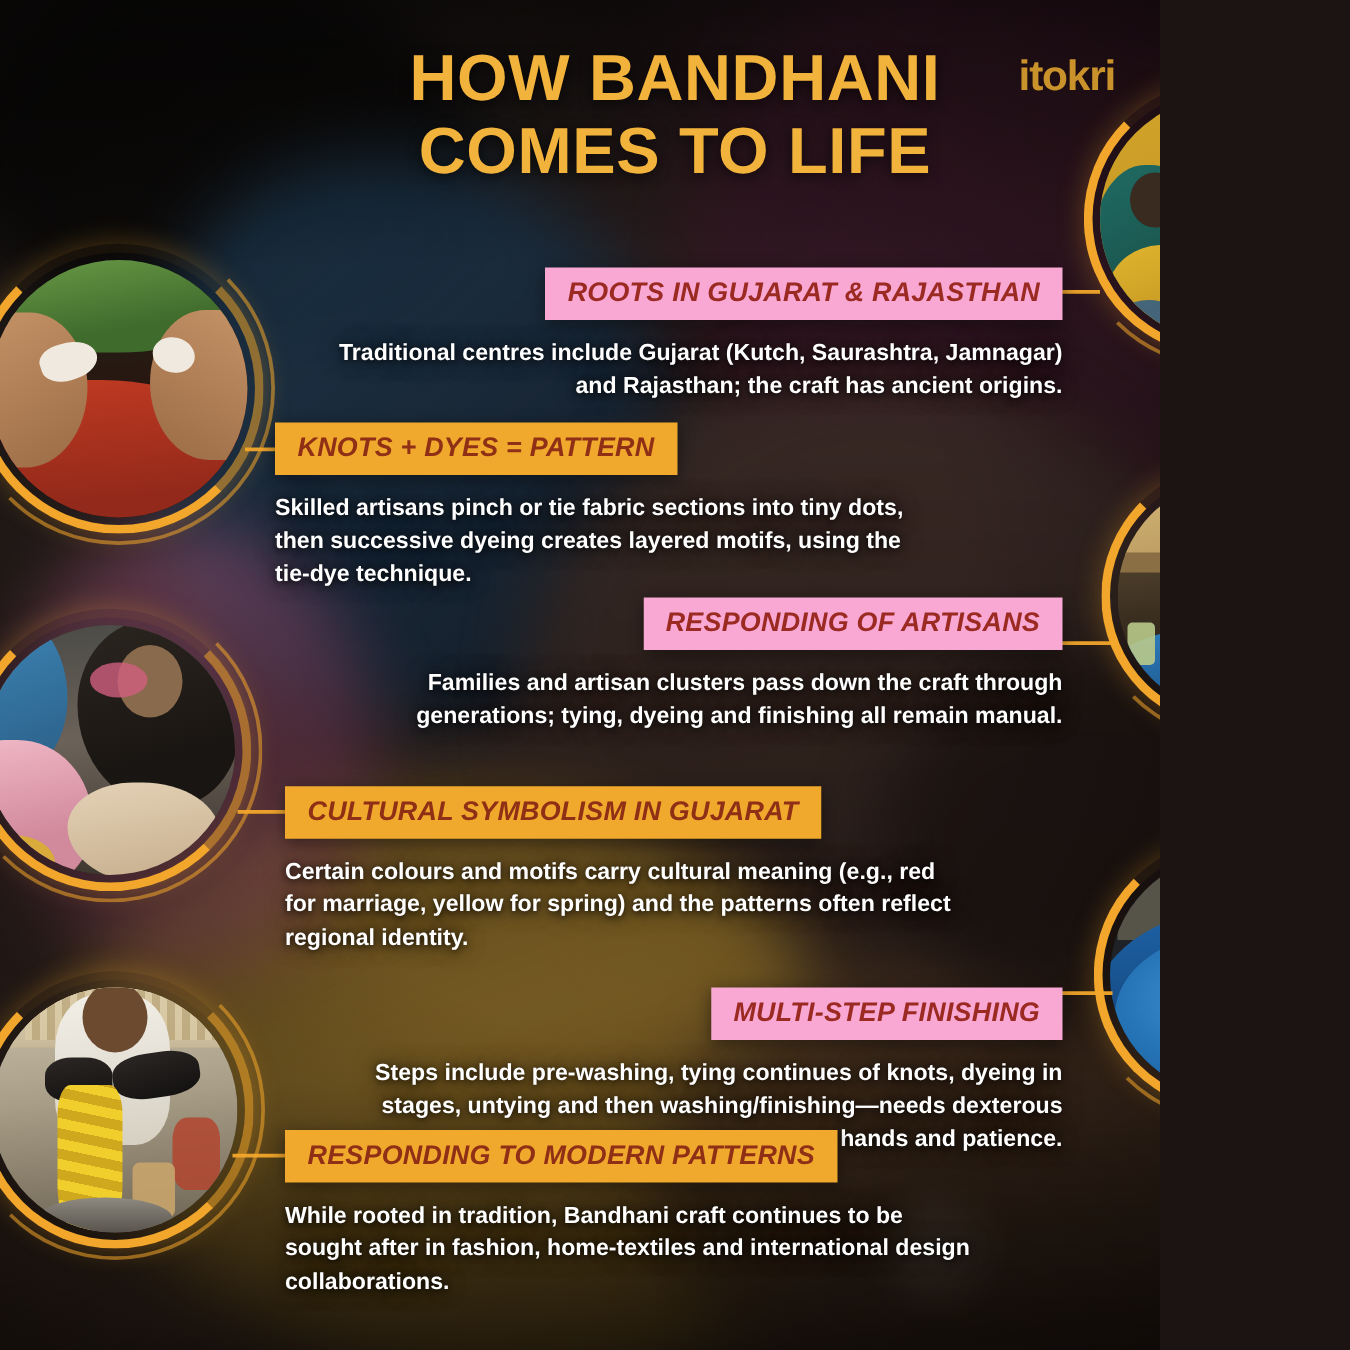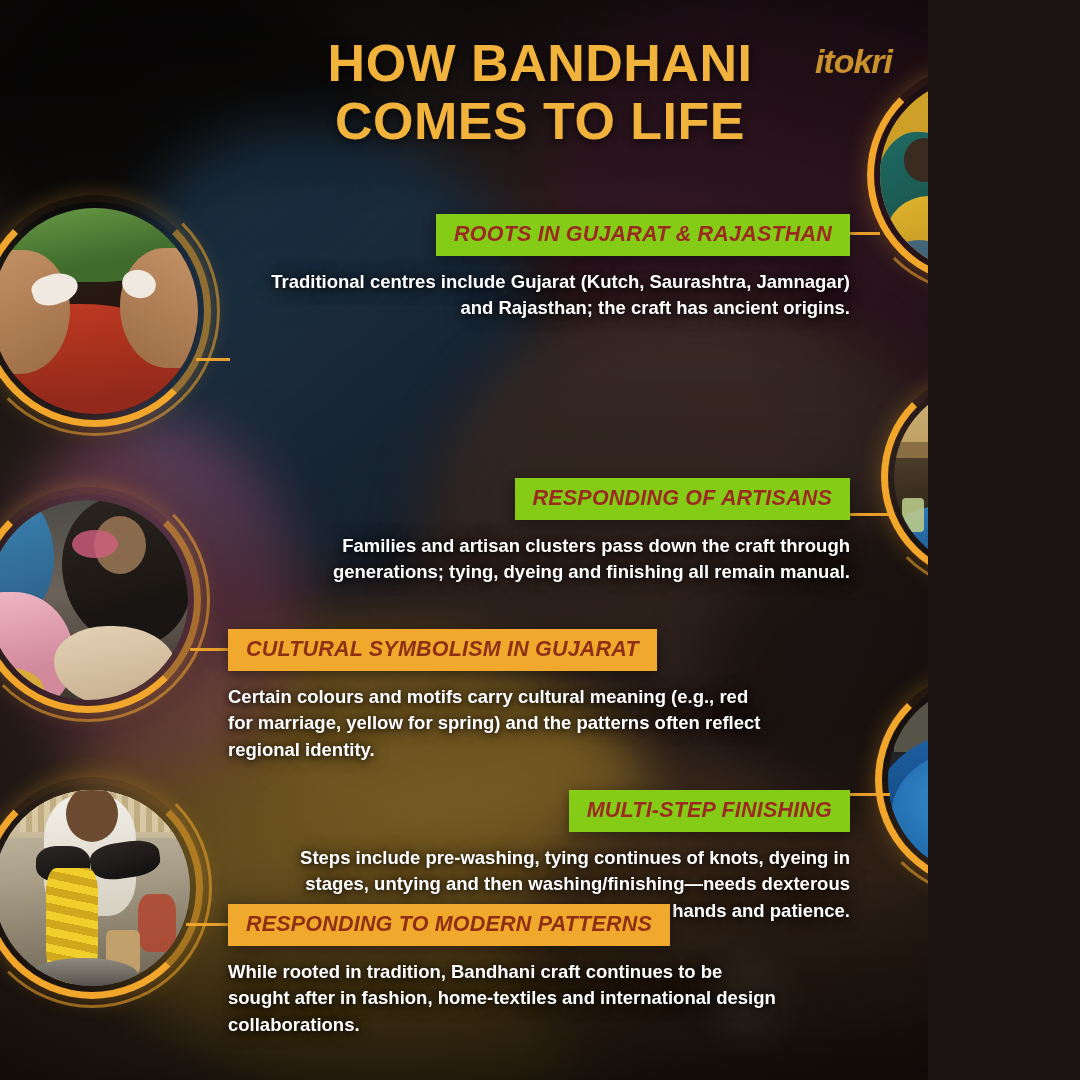--- a/index.html
+++ b/index.html
@@ -62,21 +62,21 @@
     text-align:center;
     color:#F2B33D;
     font-size:52px; font-weight:bold; line-height:1.12;
     letter-spacing:.5px;
     text-shadow:0 2px 10px rgba(0,0,0,.65);
     z-index:40;
   }
   .brand{
     position:absolute; right:36px; top:42px; z-index:45;
     color:#C9922B;
-    font-size:34px; font-weight:bold; font-style:italic;
+    font-size:34px; font-weight:bold; 
     letter-spacing:-1px;
   }
 
   
   .photo{ position:absolute; z-index:20; }
   .photo .ring{
     position:absolute; inset:-13px;
     border-radius:50%;
     border:7px solid #F2A62B;
     border-top-color:rgba(242,166,43,.06);
@@ -172,21 +172,21 @@
   
   .row{ position:absolute; z-index:30; }
   .label{
     display:inline-block;
     padding:8px 18px 9px;
     font-size:21.5px; font-weight:bold; font-style:italic;
     letter-spacing:.2px;
     white-space:nowrap;
     box-shadow:0 3px 12px rgba(0,0,0,.45);
   }
-  .label.cream{ background:#84cc16; color:#9B2B22; }
+  .label.cream{ background:#f9a8d4; color:#9B2B22; }
   .label.amber { background:#F0A92C; color:#8E2F16; }
 
   .body{
     margin-top:13px;
     color:#FFFFFF;
     font-size:18.5px; font-weight:bold;
     line-height:1.42;
     text-shadow:0 1px 6px rgba(0,0,0,.85), 0 0 18px rgba(0,0,0,.6);
   }
   .ta-r{ text-align:right; }
@@ -317,20 +317,26 @@
   <div class="conn" style="left:840px; top:793px; width:50px;"></div>
   <div class="conn" style="left:186px; top:923px; width:42px;"></div>
 
   <div class="row" style="left:260px; top:214px; width:590px;">
     <div class="ta-r">
       <span class="label cream">ROOTS IN GUJARAT &amp; RAJASTHAN</span>
     </div>
     <div class="body ta-r">Traditional centres include Gujarat (Kutch, Saurashtra, Jamnagar) and Rajasthan; the craft has ancient origins.</div>
   </div>
 
+  <div class="row" style="left:220px; top:338px; width:530px;">
+    <div class="ta-l">
+      <span class="label amber">KNOTS + DYES = PATTERN</span>
+    </div>
+    <div class="body ta-l">Skilled artisans pinch or tie fabric sections into tiny dots, then successive dyeing creates layered motifs, using the tie-dye technique.</div>
+  </div>
 
   <div class="row" style="left:240px; top:478px; width:610px;">
     <div class="ta-r">
       <span class="label cream">RESPONDING OF ARTISANS</span>
     </div>
     <div class="body ta-r">Families and artisan clusters pass down the craft through generations; tying, dyeing and finishing all remain manual.</div>
   </div>
 
   <div class="row" style="left:228px; top:629px; width:545px;">
     <div class="ta-l">

